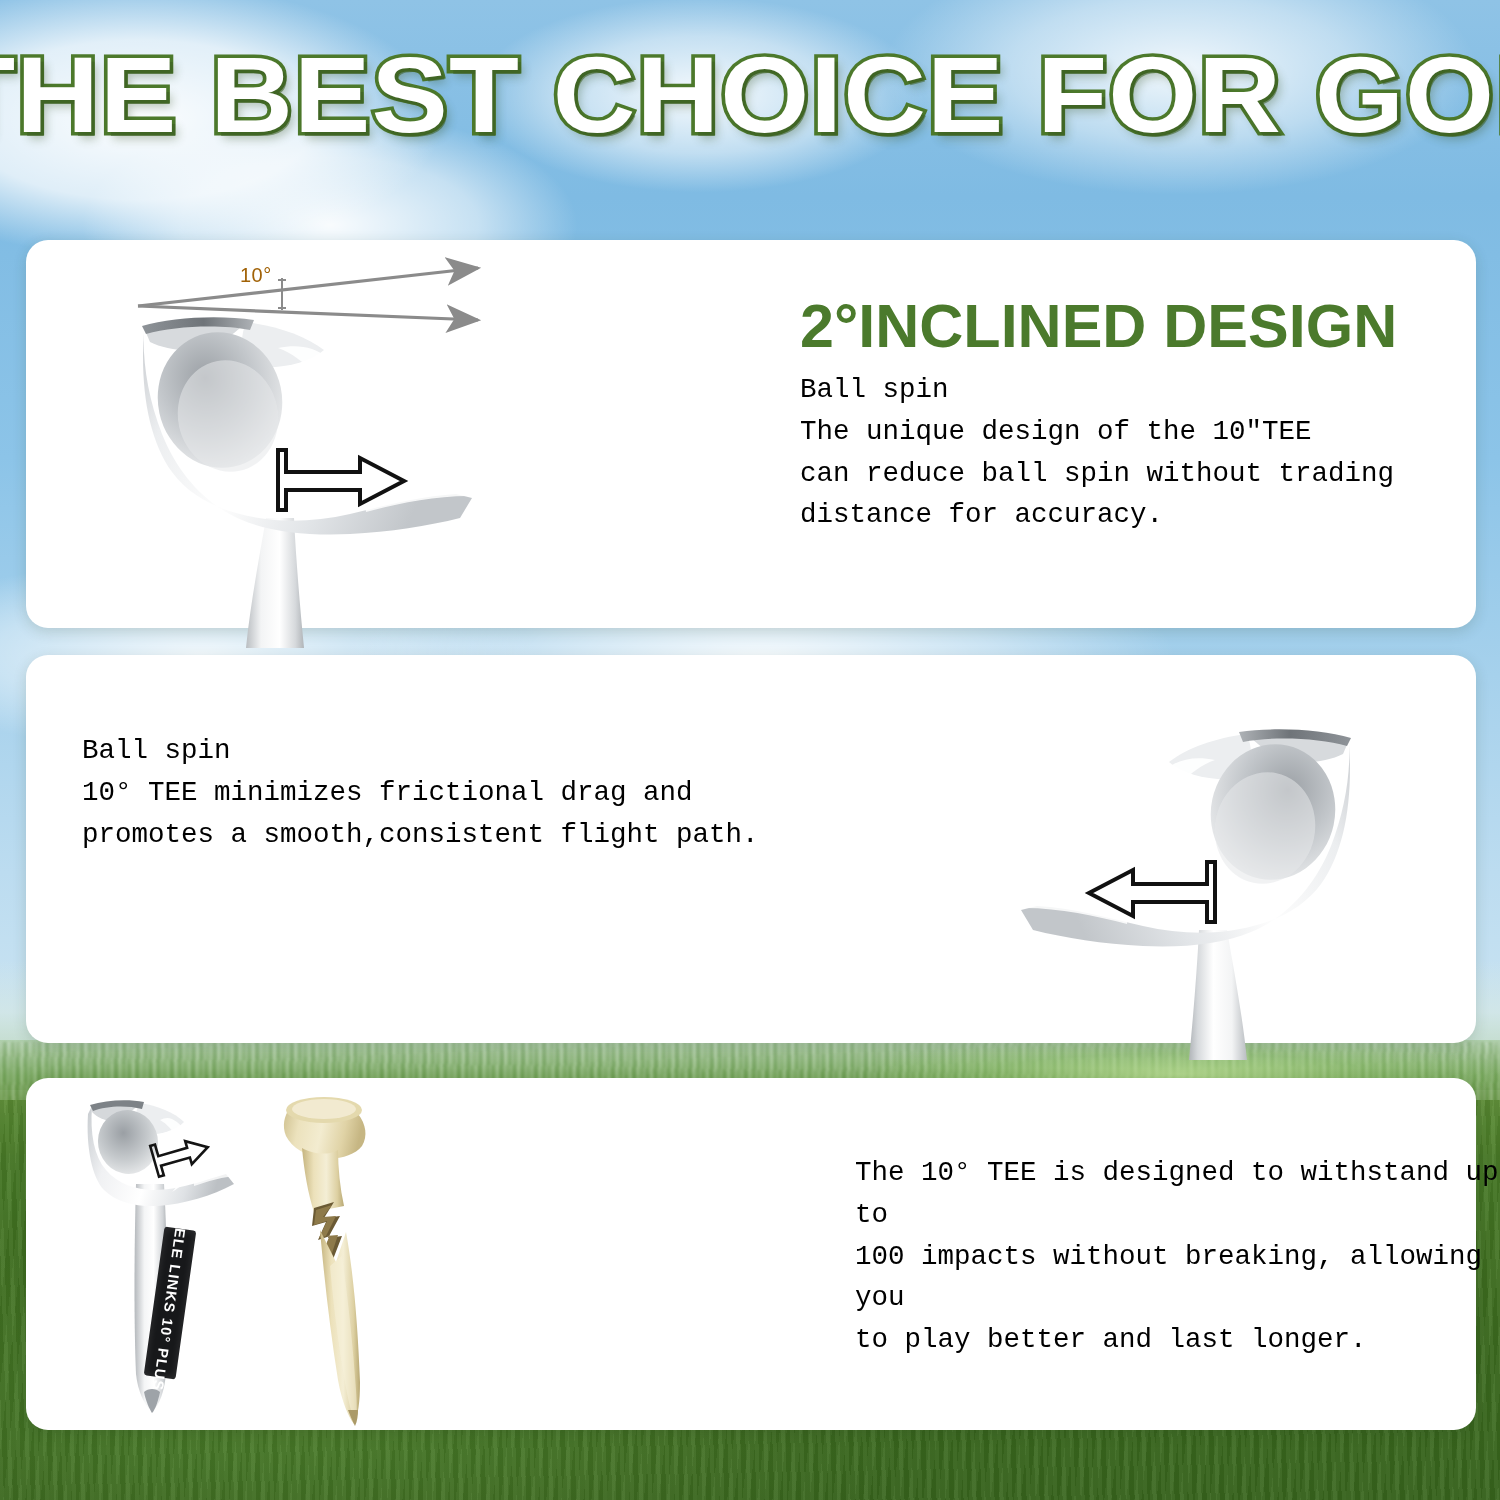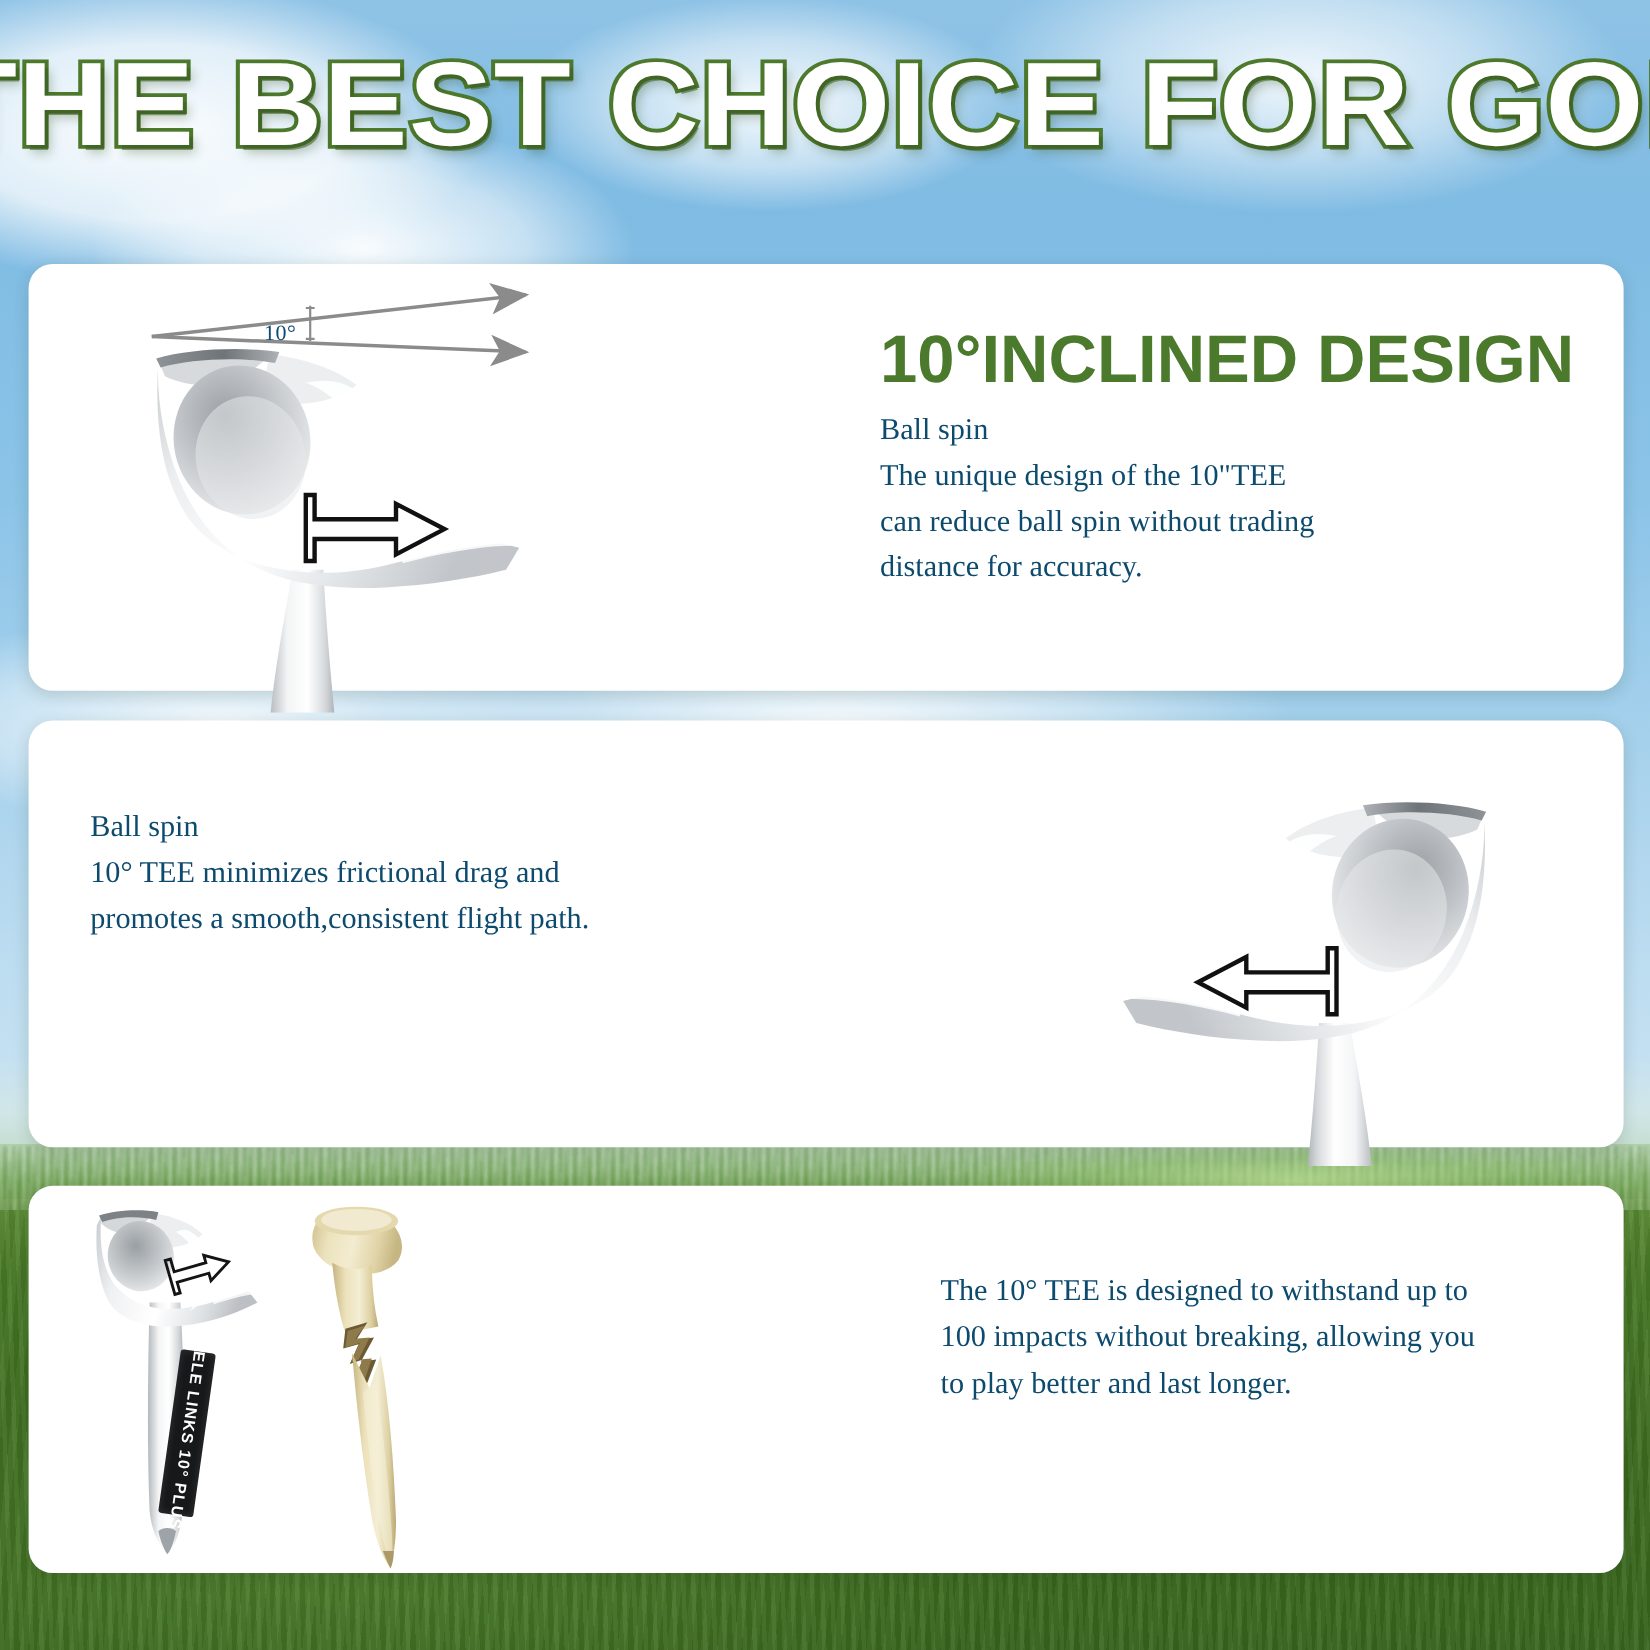--- a/index.html
+++ b/index.html
@@ -100,24 +100,24 @@
     font-weight:bold;
     font-size:60px;
     line-height:1.0;
     color:#4b7a2c;
     letter-spacing:0px;
     transform:scaleX(1.0);
     transform-origin:left center;
     white-space:nowrap;
   }
   .body {
-    font-family:Liberation Serif, serif;
+    font-family:Liberation Mono, monospace;
     font-size:27.5px;
     line-height:1.52;
-    color:#0c4a6e;
+    color:#000000;
     margin-top:8px;
     white-space:pre-line;
   }
 
   #t1 { left:800px; top:296px; }
   #t2 { left:82px;  top:706px; }
   #t3 { left:855px; top:1130px; }
 
   #t1 .h2 { font-size:61px; }
   #t2 .h2 { font-size:61px; }
@@ -125,23 +125,23 @@
   #t1 .body { margin-top:12px; }
   #t2 .body { margin-top:24px; }
   #t3 .body { margin-top:22px; }
 
   
   .tee-wrap { position:absolute; z-index:7; }
 
   
   #angle-diagram { position:absolute; z-index:8; left:118px; top:248px; width:420px; height:110px; }
   .deg-label {
-    position:absolute; left:240px; top:292px; z-index:9;
-    font-family:Liberation Serif, serif;
-    font-size:20px; color:#0c4a6e; letter-spacing:.5px;
+    position:absolute; left:240px; top:264px; z-index:9;
+    font-family:Liberation Sans, sans-serif;
+    font-size:20px; color:#a16207; letter-spacing:.5px;
   }
 
   
   .shaft-label {
     position:absolute; z-index:9;
     background:#17181a;
     border-radius:3px;
     box-shadow:inset 0 0 8px rgba(255,255,255,.12);
   }
   .shaft-label span {
@@ -256,21 +256,21 @@
   <path d="M142,186 C168,196 198,200 228,198 C250,196 278,190 306,184
            C280,200 244,214 208,220 C180,224 156,218 142,206 Z" fill="#ffffff" opacity=".55"></path>
 
   <path d="M236,206 C266,198 300,192 332,192 L340,208 C306,208 268,216 238,224 Z" fill="#ffffff" opacity=".85"></path>
 
   <path d="M158,168 L158,190 L232,190 L232,176 L276,199 L232,222 L232,208 L158,208 L158,228
            L150,228 L150,168 Z" fill="none" stroke="#111111" stroke-width="4" stroke-linejoin="miter" transform="translate(0,-6)"></path>
 </svg>
 
 <div class="block" id="t1">
-  <div class="h2">10°INCLINED DESIGN</div>
+  <div class="h2">2°INCLINED DESIGN</div>
   <div class="body">Ball spin
 The unique design of the 10"TEE
 can reduce ball spin without trading
 distance for accuracy.</div>
 </div>
 
 <div class="panel" id="panel2"></div>
 
 <div class="block" id="t2">
   <div class="body">Ball spin

